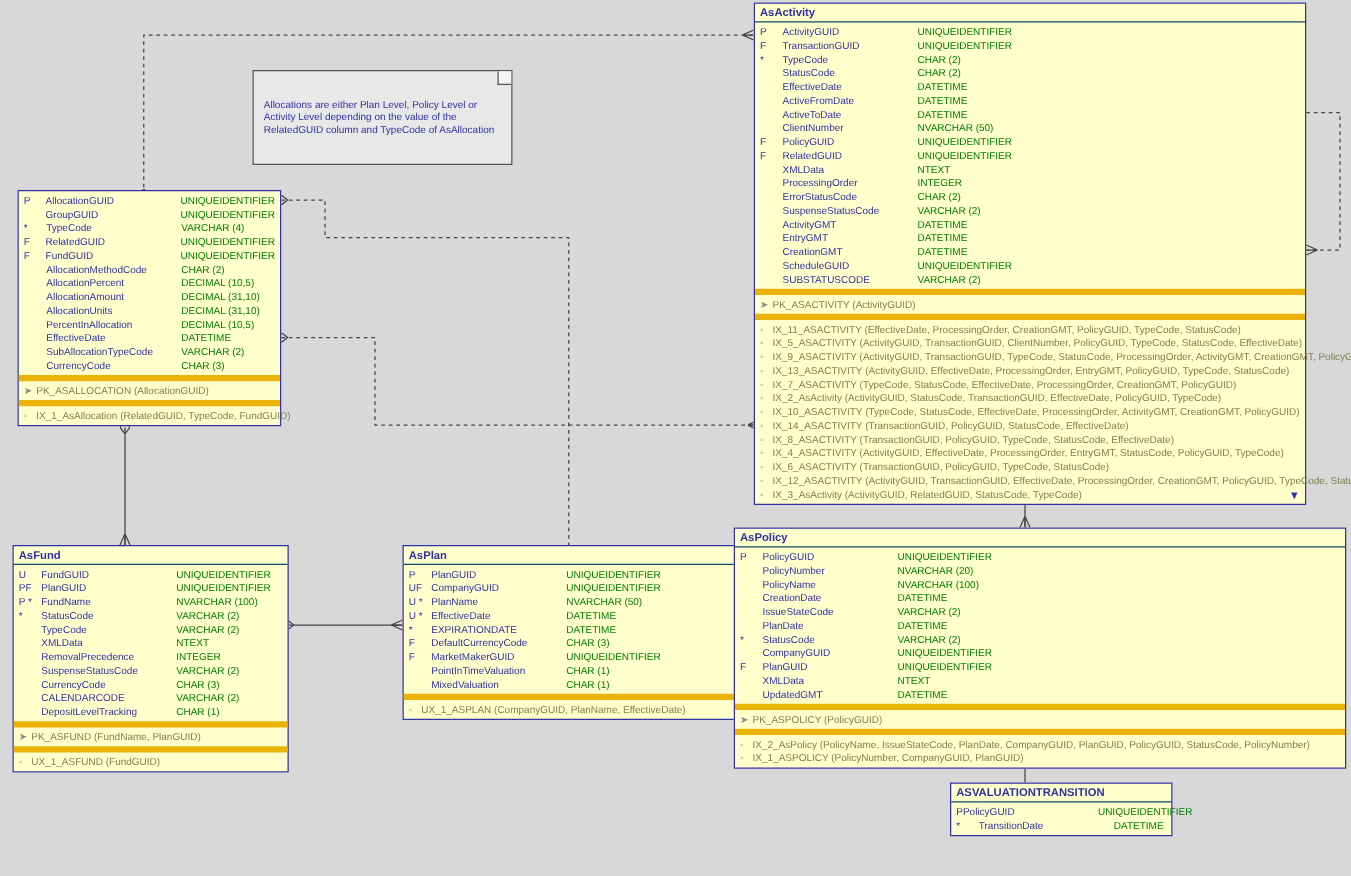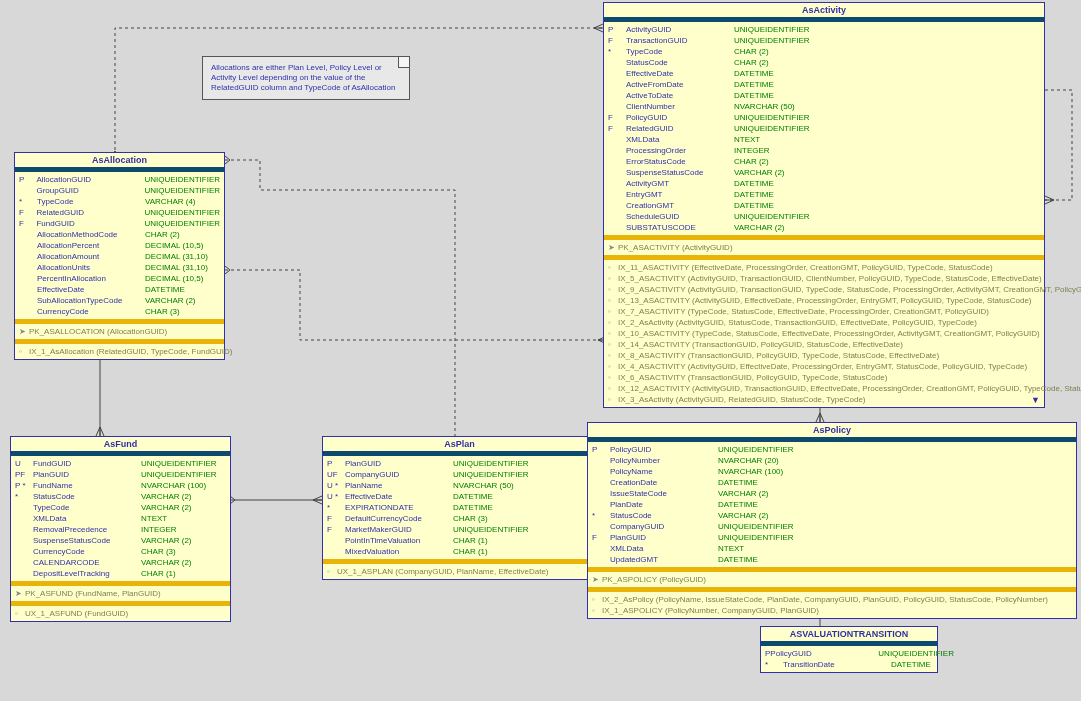--- a/index.html
+++ b/index.html
@@ -1,27 +1,27 @@
 <!DOCTYPE html>
 <html><head>
   <meta charset="utf-8">
   <style>
     * { box-sizing: border-box; margin: 0; padding: 0; }
     body { background: #d8d8d8; font-family: Arial, sans-serif; font-size: 8px; width: 1081px; height: 701px; position: relative; overflow: hidden; }
     .entity { position: absolute; background: #ffffcc; border: 1px solid #3030aa; }
-    .entity-title { text-align: center; color: #3030aa; font-weight: bold; padding: 2px 4px; border-bottom: 5px solid #0c4a6e; font-size: 9px; }
+    .entity-title { text-align: left; color: #3030aa; font-weight: bold; padding: 2px 4px; border-bottom: 1px solid #0c4a6e; font-size: 9px; }
     .entity-body { padding: 2px 4px; }
     .entity-row { display: flex; white-space: nowrap; line-height: 11px; }
     .col-key { width: 18px; color: #3030aa; }
     .col-name { color: #3030aa; flex: 0 0 auto; min-width: 100px; }
     .col-type { color: #008000; padding-left: 8px; }
     .entity-section { border-top: 5px solid #eab308; padding: 2px 4px; }
     .idx-row { color: #808050; white-space: nowrap; line-height: 11px; }
     .idx-icon { display: inline-block; width: 10px; color: #888; }
-    .note { position: absolute; background: #e8e8e8; border: 1px solid #555; padding: 6px 8px; color: #3030aa; font-size: 8px; line-height: 10px; }
+    .note { position: absolute; background: #e8e8e8; border: 1px solid #555; padding: 22px 8px; color: #3030aa; font-size: 8px; line-height: 10px; }
     .note::after { content: ""; position: absolute; top: 0; right: 0; width: 10px; height: 10px; border-left: 1px solid #555; border-bottom: 1px solid #555; background: #f4f4f4; }
     .arrow-down { color: #3030aa; position: absolute; right: 4px; bottom: 2px; font-size: 9px; }
     svg.connections { position: absolute; top: 0; left: 0; pointer-events: none; }
   </style>
 </head>
 <body>
 
 <svg class="connections" width="1081" height="701">
   <defs>
     <marker id="diamond" markerWidth="10" markerHeight="8" refX="5" refY="4" orient="auto">
@@ -169,21 +169,20 @@
       <div class="idx-row"><span class="idx-icon">◦</span><span>IX_8_ASACTIVITY (TransactionGUID, PolicyGUID, TypeCode, StatusCode, EffectiveDate)</span></div>
       <div class="idx-row"><span class="idx-icon">◦</span><span>IX_4_ASACTIVITY (ActivityGUID, EffectiveDate, ProcessingOrder, EntryGMT, StatusCode, PolicyGUID, TypeCode)</span></div>
       <div class="idx-row"><span class="idx-icon">◦</span><span>IX_6_ASACTIVITY (TransactionGUID, PolicyGUID, TypeCode, StatusCode)</span></div>
       <div class="idx-row"><span class="idx-icon">◦</span><span>IX_12_ASACTIVITY (ActivityGUID, TransactionGUID, EffectiveDate, ProcessingOrder, CreationGMT, PolicyGUID, TypeCode, StatusCode)</span></div>
       <div class="idx-row"><span class="idx-icon">◦</span><span>IX_3_AsActivity (ActivityGUID, RelatedGUID, StatusCode, TypeCode)</span></div>
       <span class="arrow-down">▼</span>
   </div>
 </div>
 
 <div class="entity" style="left:14px; top:152px; width:211px;">
-  <div class="entity-title">AsAllocation</div>
   <div class="entity-body" id="cols-AsAllocation">
       <div class="entity-row">
         <span class="col-key">P</span>
         <span class="col-name">AllocationGUID</span>
         <span class="col-type">UNIQUEIDENTIFIER</span>
       </div>
       <div class="entity-row">
         <span class="col-key"></span>
         <span class="col-name">GroupGUID</span>
         <span class="col-type">UNIQUEIDENTIFIER</span>

